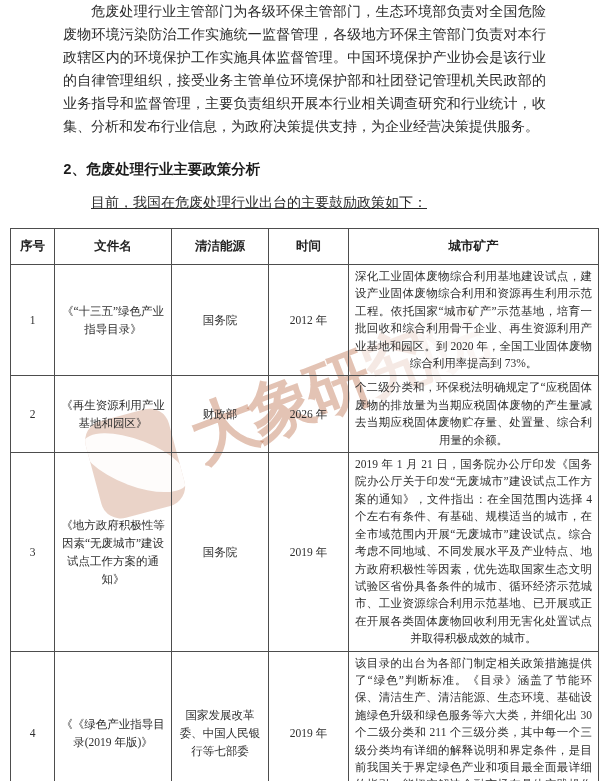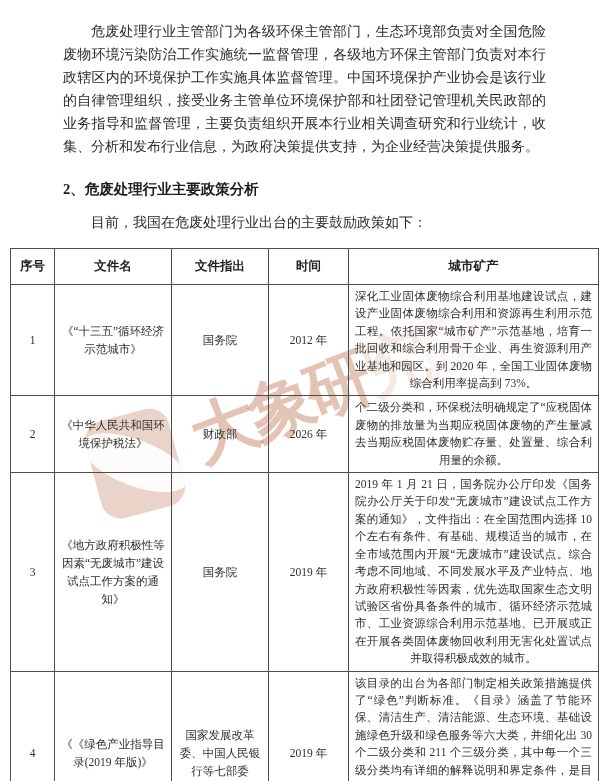--- a/index.html
+++ b/index.html
@@ -50,40 +50,41 @@
     color: rgba(186, 104, 68, 0.40);
     display: flex;
   }
   .wm-text .c4 { opacity: 0.35; }
   .wm-text .c5 { opacity: 0.15; }
 
   
   .doc { position: relative; z-index: 1; }
 
   .body-para {
-    margin: 20px 62px 0 63px;
+    margin: 0 62px 0 63px;
     font-size: 14px;
     line-height: 23px;
     text-align: justify;
     text-indent: 2em;
     color: #2a2a2a;
   }
   .section-heading {
     margin: 22px 40px 0 63px;
     font-size: 14.5px;
     font-weight: bold;
     color: #1c1c1c;
-    font-family: Liberation Serif, serif;
+    font-family: Liberation Mono, monospace;
   }
   .table-lead {
     margin: 12px 62px 0 63px;
     font-size: 14px;
     line-height: 23px;
     text-indent: 2em;
     color: #2a2a2a;
+    text-decoration: underline;
   }
 
   table.policy {
     border-collapse: collapse;
     table-layout: fixed;
     width: 588px;
     margin: 14px 0 0 10px;
     background: transparent;
   }
   .policy th, .policy td {
@@ -149,44 +150,44 @@
         <col style="width:44px">
           <col style="width:117px">
           <col style="width:97px">
           <col style="width:80px">
           <col style="width:250px">
       </colgroup>
       <tbody>
           <tr>
         <th>序号</th>
         <th>文件名</th>
-        <th>文件指出</th>
+        <th>清洁能源</th>
         <th>时间</th>
         <th>城市矿产</th>
       </tr>
       <tr class="r1">
         <td class="c-mid">1</td>
-        <td class="c-mid">《“十三五”循环经济示范城市》</td>
+        <td class="c-mid">《“十三五”绿色产业指导目录》</td>
         <td class="c-mid">国务院</td>
         <td class="c-mid">2012 年</td>
         <td class="c-content">深化工业固体废物综合利用基地建设试点，建设产业固体废物综合利用和资源再生利用示范工程。依托国家“城市矿产”示范基地，培育一批回收和综合利用骨干企业、再生资源利用产业基地和园区。到 2020 年，全国工业固体废物综合利用率提高到 73%。</td>
       </tr>
       <tr class="r2">
         <td class="c-mid">2</td>
-        <td class="c-mid">《中华人民共和国环境保护税法》</td>
+        <td class="c-mid">《再生资源利用产业基地和园区》</td>
         <td class="c-mid">财政部</td>
         <td class="c-mid">2026 年</td>
         <td class="c-content">个二级分类和，环保税法明确规定了“应税固体废物的排放量为当期应税固体废物的产生量减去当期应税固体废物贮存量、处置量、综合利用量的余额。</td>
       </tr>
       <tr class="r3">
         <td class="c-mid">3</td>
         <td class="c-mid">《地方政府积极性等因素“无废城市”建设试点工作方案的通知》</td>
         <td class="c-mid">国务院</td>
         <td class="c-mid">2019 年</td>
-        <td class="c-content">2019 年 1 月 21 日，国务院办公厅印发《国务院办公厅关于印发“无废城市”建设试点工作方案的通知》，文件指出：在全国范围内选择 10 个左右有条件、有基础、规模适当的城市，在全市域范围内开展“无废城市”建设试点。综合考虑不同地域、不同发展水平及产业特点、地方政府积极性等因素，优先选取国家生态文明试验区省份具备条件的城市、循环经济示范城市、工业资源综合利用示范基地、已开展或正在开展各类固体废物回收利用无害化处置试点并取得积极成效的城市。</td>
+        <td class="c-content">2019 年 1 月 21 日，国务院办公厅印发《国务院办公厅关于印发“无废城市”建设试点工作方案的通知》，文件指出：在全国范围内选择 4 个左右有条件、有基础、规模适当的城市，在全市域范围内开展“无废城市”建设试点。综合考虑不同地域、不同发展水平及产业特点、地方政府积极性等因素，优先选取国家生态文明试验区省份具备条件的城市、循环经济示范城市、工业资源综合利用示范基地、已开展或正在开展各类固体废物回收利用无害化处置试点并取得积极成效的城市。</td>
       </tr>
       <tr class="r4">
         <td class="c-mid">4</td>
         <td class="c-mid">《《绿色产业指导目录(2019 年版)》</td>
         <td class="c-mid">国家发展改革委、中国人民银行等七部委</td>
         <td class="c-mid">2019 年</td>
         <td class="c-content">该目录的出台为各部门制定相关政策措施提供了“绿色”判断标准。《目录》涵盖了节能环保、清洁生产、清洁能源、生态环境、基础设施绿色升级和绿色服务等六大类，并细化出 30 个二级分类和 211 个三级分类，其中每一个三级分类均有详细的解释说明和界定条件，是目前我国关于界定绿色产业和项目最全面最详细的指引，能切实解决金融市场在具体实践操作过程中所遇到的困难。</td>
       </tr>
 
     </tbody>

